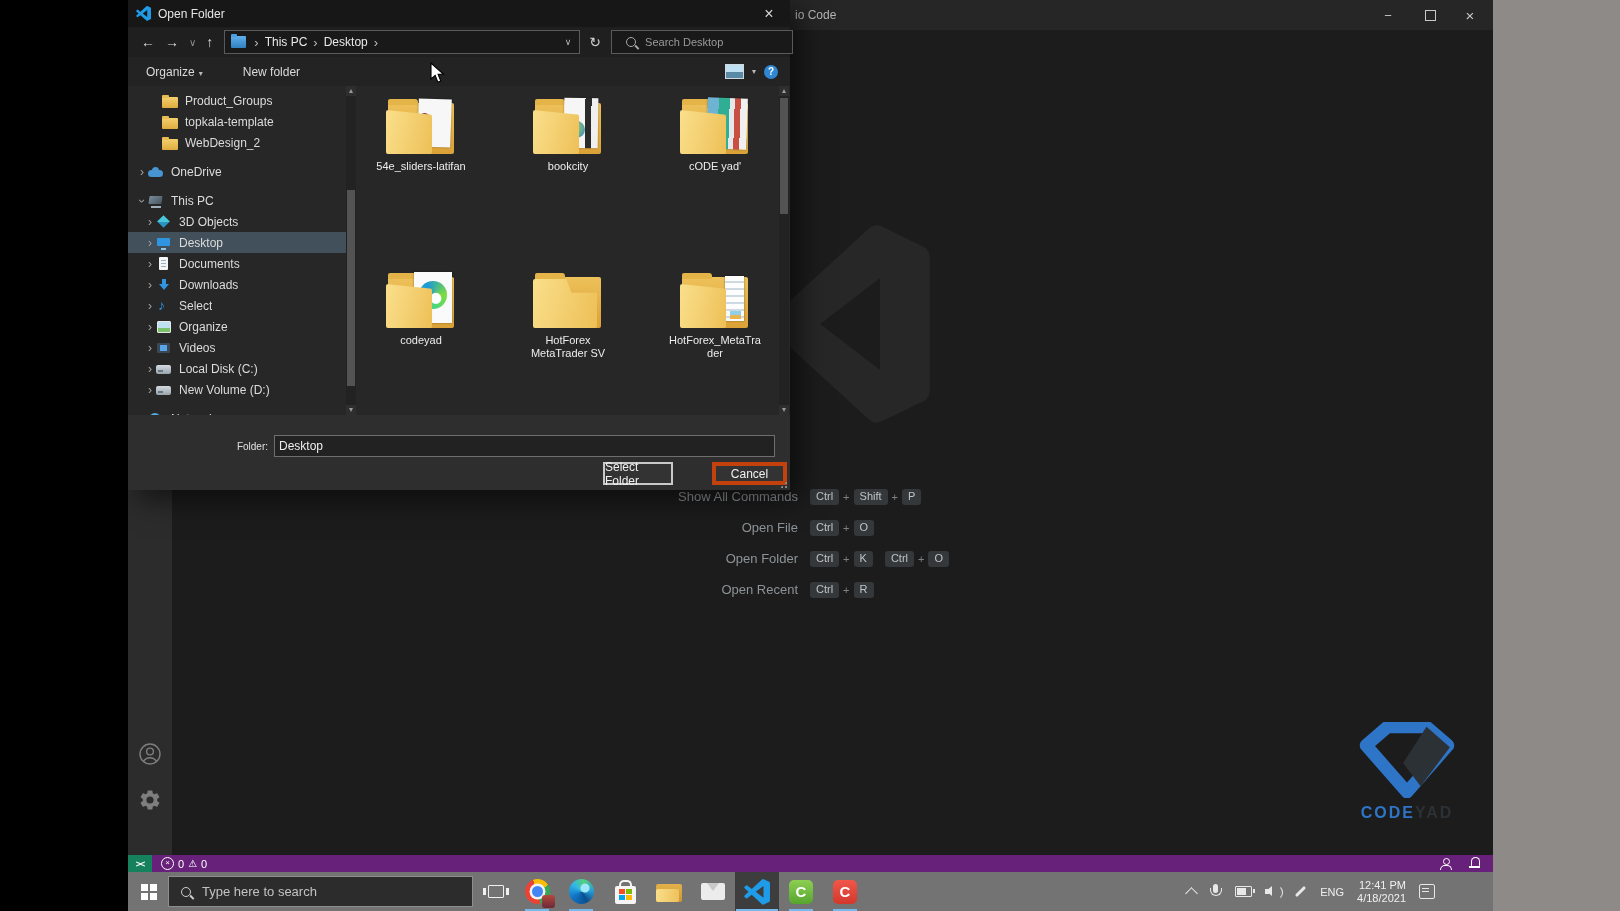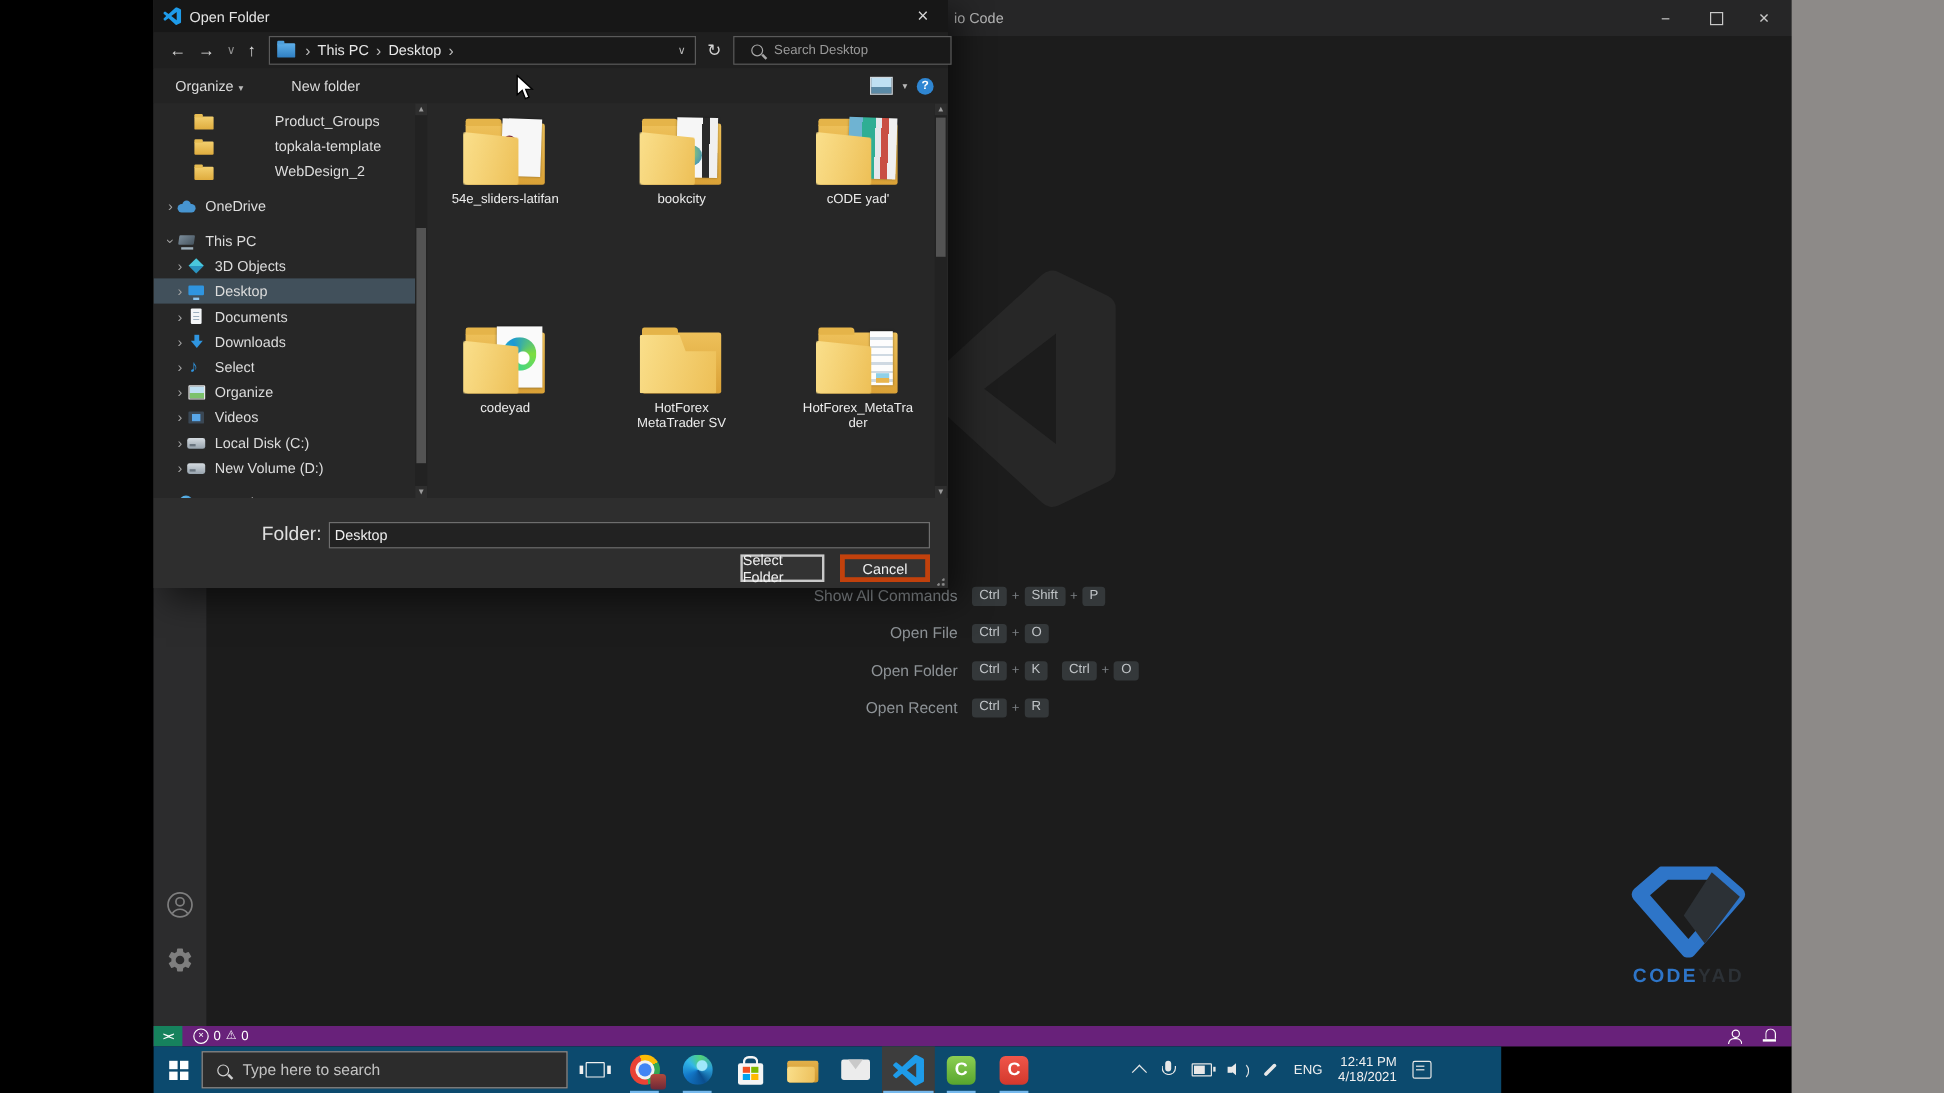--- a/index.html
+++ b/index.html
@@ -47,21 +47,21 @@
   .warnico{font-size:10px;line-height:11px;}
   .sb-right{margin-left:auto;display:flex;align-items:center;gap:16px;padding-right:12px;}
   .fbico{width:13px;height:12px;position:relative;}
   .fbico::before{content:"";position:absolute;left:3px;top:0;width:5px;height:5px;border:1.3px solid #fff;border-radius:50%;}
   .fbico::after{content:"";position:absolute;left:0;bottom:0;width:10px;height:4px;border:1.3px solid #fff;border-bottom:none;border-radius:6px 6px 0 0;}
   .bellico{width:12px;height:13px;position:relative;}
   .bellico::before{content:"";position:absolute;left:2px;top:0;width:7px;height:8px;border:1.3px solid #fff;border-bottom:none;border-radius:5px 5px 1px 1px;}
   .bellico::after{content:"";position:absolute;left:0;top:9px;width:11px;height:1.5px;background:#fff;}
 
   
-  .taskbar{position:absolute;left:128px;top:872px;width:1123px;height:39px;background:#0c4a6e;display:flex;align-items:center;}
+  .taskbar{position:absolute;left:128px;top:872px;width:1365px;height:39px;background:#737373;display:flex;align-items:center;}
   .tb-cell{height:39px;display:flex;align-items:center;justify-content:center;position:relative;flex:none;}
   .start{width:40px;}
   .winlogo{width:7px;height:7px;background:#fff;box-shadow:9px 0 0 #fff,0 9px 0 #fff,9px 9px 0 #fff;margin:-8px 8px 0 0;}
   .tsearch{width:303px;height:29px;background:#2c2c2c;border:1px solid #8e8e8e;display:flex;align-items:center;flex:none;}
   .lens{width:8px;height:8px;border:1.5px solid #cfcfcf;border-radius:50%;position:relative;margin:0 9px 0 12px;flex:none;}
   .lens::after{content:"";position:absolute;width:1.5px;height:5px;background:#cfcfcf;right:-2px;bottom:-4px;transform:rotate(-45deg);}
   .tsearch input{background:transparent;border:none;outline:none;color:#cfcfcf;font-size:13px;width:240px;font-family:inherit;}
   .tsearch input::placeholder{color:#c3c3c3;}
   .taskview{width:38px;margin-left:4px;}
   .tvico{width:14px;height:11px;border:1.5px solid #f0f0f0;border-radius:1px;position:relative;}
@@ -141,21 +141,21 @@
 
   .d-content{position:absolute;top:86px;left:0;right:0;height:329px;background:#272727;display:flex;overflow:hidden;}
 
   
   .tree{width:234px;position:relative;padding-top:4px;box-sizing:border-box;flex:none;}
   .trow{height:21px;display:flex;align-items:center;font-size:12px;color:#dcdcdc;margin-right:16px;cursor:default;}
   .trow.gap{margin-top:8px;}
   .trow.selected{background:#41505b;}
   .ind-0{padding-left:8px;}
   .ind-1{padding-left:16px;}
-  .ind-2{padding-left:34px;gap:44px;}
+  .ind-2{padding-left:34px;}
   .chev{width:12px;flex:none;color:#a2a2a2;font-size:12px;line-height:12px;text-align:center;}
   .chev-down .chev{transform:rotate(90deg);}
   .ti{width:16px;height:14px;margin-right:7px;position:relative;flex:none;}
   .tlabel{white-space:nowrap;overflow:hidden;}
   .ic-folder{background:linear-gradient(#f3cf6e,#dfac3e);border-radius:1px;height:11px;margin-top:3px;}
   .ic-folder::before{content:"";position:absolute;top:-2px;left:0;width:7px;height:3px;background:#e7bc52;border-radius:1px 1px 0 0;}
   .ic-cloud::before{content:"";position:absolute;left:0;top:5px;width:15px;height:7px;background:#4795d1;border-radius:5px;}
   .ic-cloud::after{content:"";position:absolute;left:4px;top:2px;width:7px;height:7px;background:#4795d1;border-radius:50%;}
   .ic-pc::before{content:"";position:absolute;left:1px;top:2px;width:13px;height:8px;background:linear-gradient(135deg,#7b8c9a,#46545f);transform:skewX(-8deg);border-radius:1px;}
   .ic-pc::after{content:"";position:absolute;left:3px;bottom:0;width:10px;height:2px;background:#9fb0bc;}
@@ -210,23 +210,23 @@
   .var-filestack .bf-content::before{content:"";right:10px;top:7px;width:19px;height:45px;background:repeating-linear-gradient(#fdfdfd 0 5px,#cfd9e2 5px 7px);box-shadow:0 0 2px rgba(0,0,0,.4);}
   .var-filestack .bf-content::after{content:"";right:13px;bottom:12px;width:11px;height:8px;background:linear-gradient(#8fd0e8 55%,#e8b54e 55%);}
   .var-swirl2 .bf-content::before{content:"";right:6px;top:2px;width:44px;height:53px;background:#fafafa;box-shadow:0 0 2px rgba(0,0,0,.4);}
   .var-swirl2 .bf-content::after{content:"";right:9px;top:6px;width:36px;height:36px;border-radius:50%;background:radial-gradient(circle at 60% 62%,#fff 0 6px,rgba(255,255,255,0) 7px),conic-gradient(from 210deg,#35d49a,#1b98d6,#7ddd3e,#35d49a);}
   .var-paperswirl .bf-content::before{content:"";right:7px;top:2px;width:36px;height:52px;background:#fbfbfb;transform:rotate(4deg);box-shadow:0 0 2px rgba(0,0,0,.4);}
   .var-paperswirl .bf-content::after{content:"";right:8px;top:14px;width:26px;height:26px;border-radius:50%;background:conic-gradient(from 210deg,#35d49a,#1b98d6,#7ddd3e,#35d49a);clip-path:polygon(0 0,55% 0,55% 100%,0 100%);}
 
   
   .d-footer{position:absolute;left:0;right:0;top:415px;height:75px;background:#2e2e2e;}
   .folder-row{position:absolute;top:20px;left:0;right:15px;display:flex;align-items:center;}
-  .folder-label{width:140px;text-align:right;margin-right:6px;color:#e0e0e0;font-size:16px;flex:none;}
+  .folder-label{width:140px;text-align:right;margin-right:6px;color:#e0e0e0;font-size:10px;flex:none;}
   .folder-input{flex:1;height:18px;background:#222;border:1px solid #6e6e6e;color:#eee;font-size:12px;padding:1px 4px;font-family:inherit;outline:none;}
-  .btn-row{position:absolute;top:47px;right:15px;display:flex;gap:13px;}
+  .btn-row{position:absolute;top:47px;right:3px;display:flex;gap:39px;}
   .dbtn{height:23px;background:#333;color:#f0f0f0;font-size:12px;display:flex;align-items:center;justify-content:center;box-sizing:border-box;}
   .btn-select{width:70px;border:2px solid #c9c9c9;}
   .btn-cancel{width:75px;border:4px solid #c2410c;}
   .grip{position:absolute;right:2px;bottom:1px;width:9px;height:9px;background:radial-gradient(circle,#8a8a8a 1px,rgba(0,0,0,0) 1.3px);background-size:4px 4px;background-position:bottom right;clip-path:polygon(100% 0,100% 100%,0 100%);}
 
   .cursor{position:absolute;left:430px;top:62px;z-index:50;}
 </style>
 </head>
 <body>
 

